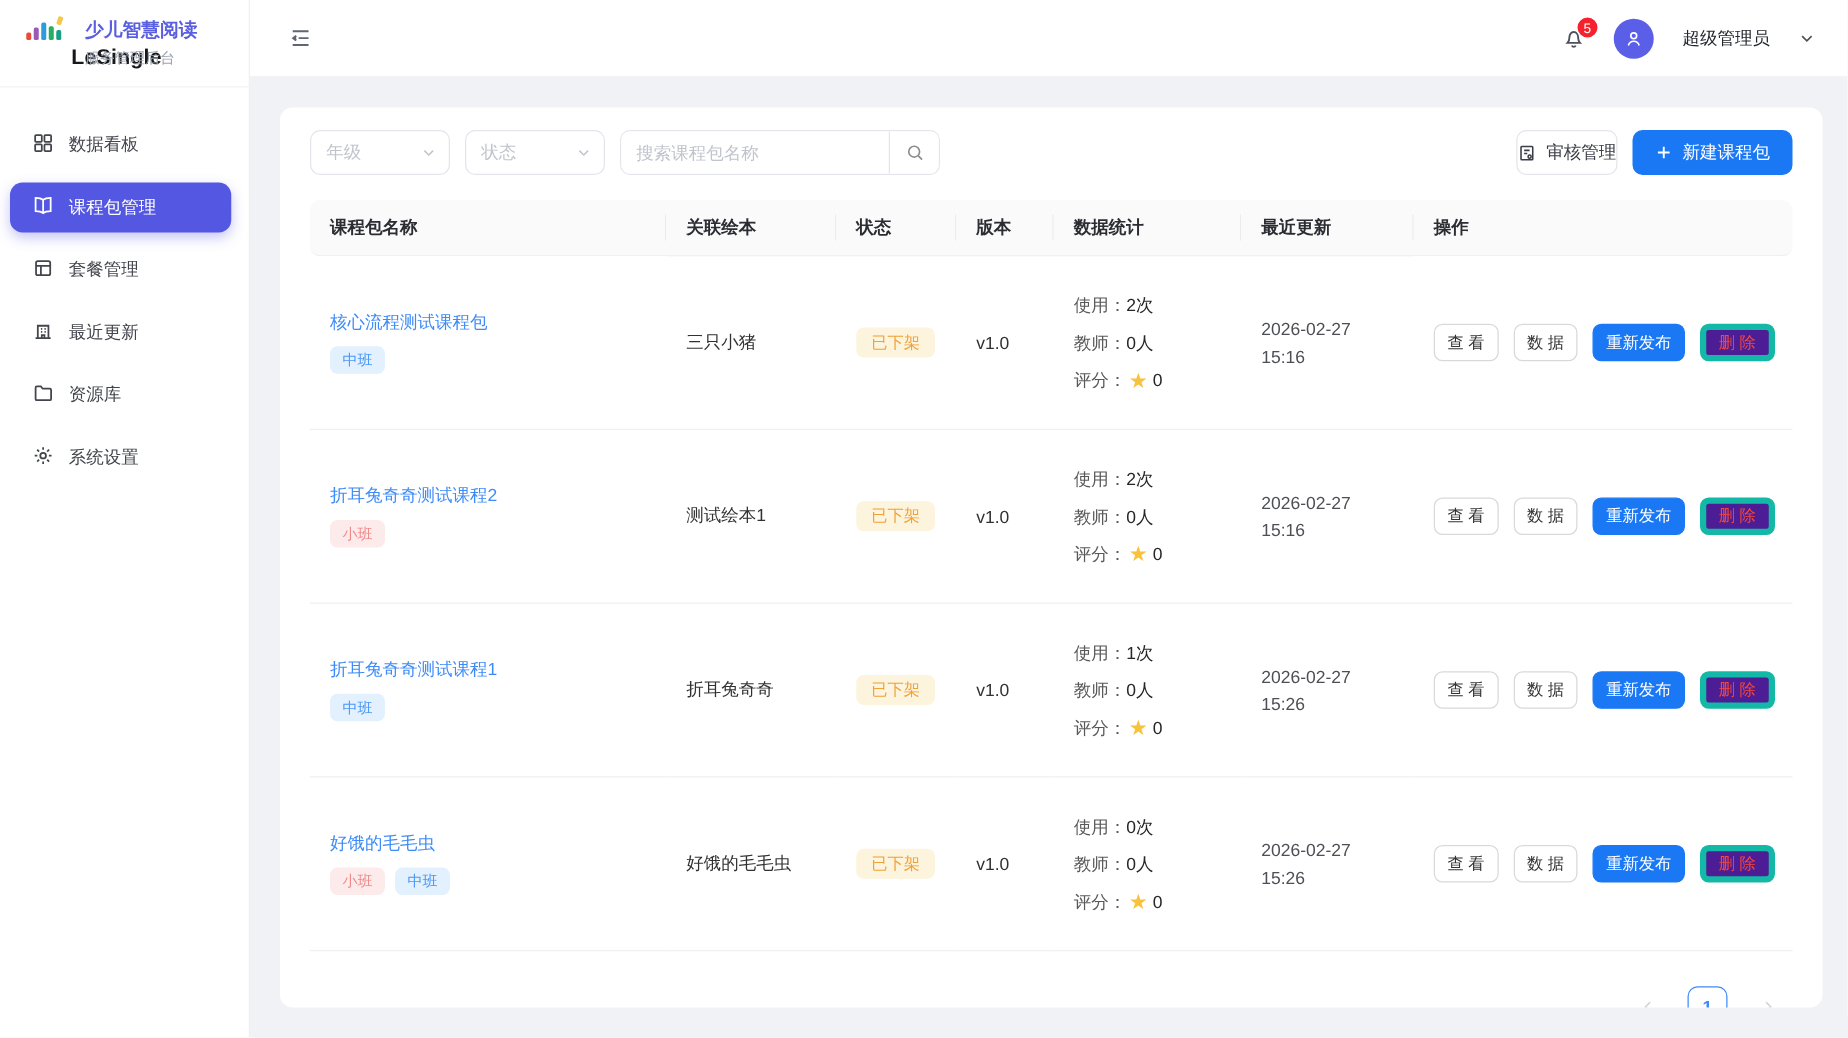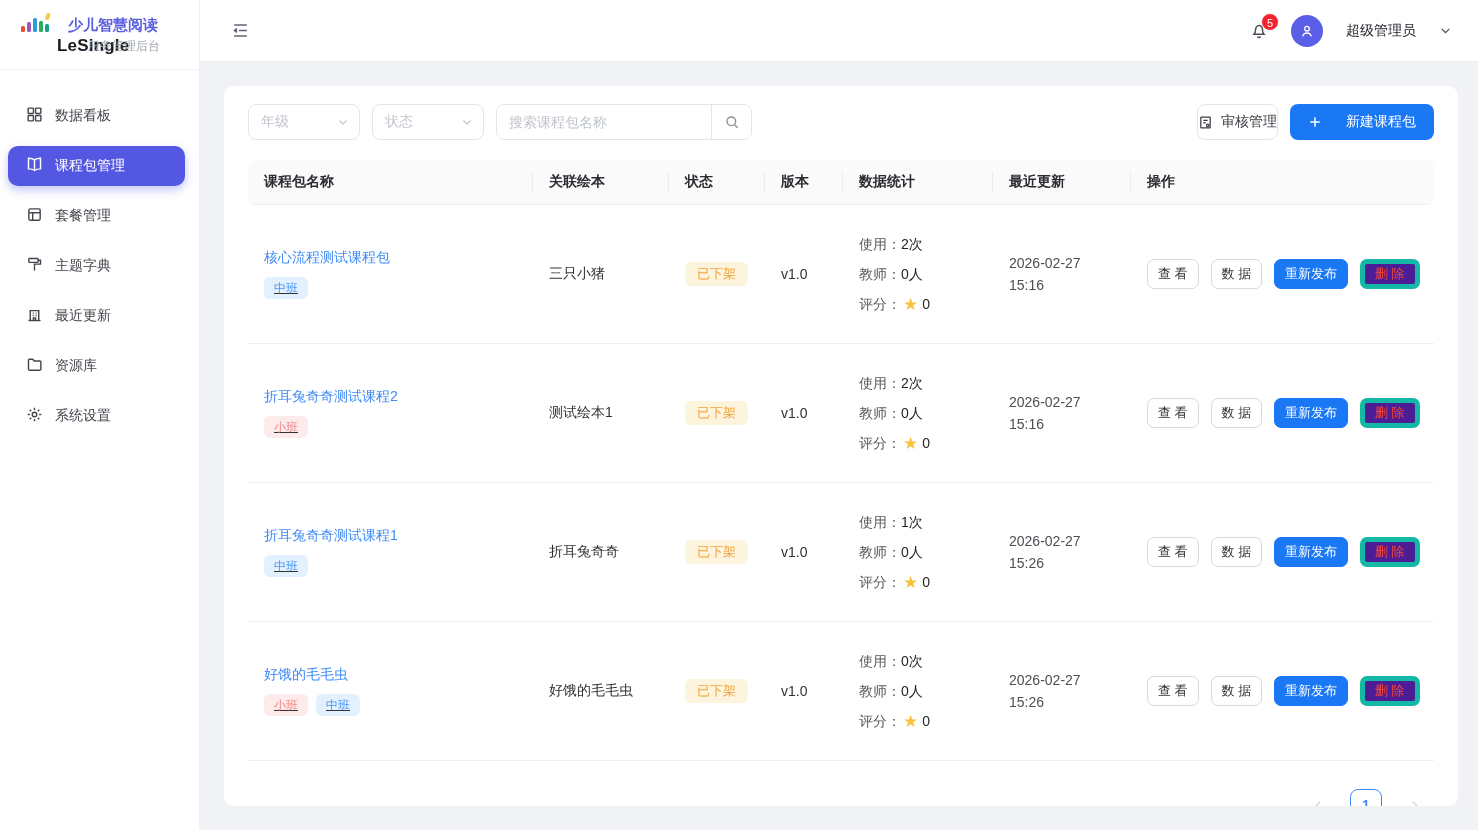--- a/index.html
+++ b/index.html
@@ -9,21 +9,21 @@
   .app { display:flex; height:100%; }
 
   
   .sidebar { width:200px; background:#fff; flex:none; border-right:1px solid #f0f0f2; display:flex; flex-direction:column; }
   .brand { height:70px; display:flex; align-items:center; gap:10px; padding:0 12px; border-bottom:1px solid #f2f2f5; }
   .logo-mark { width:46px; text-align:center; }
   .logo-mark svg { display:block; margin:0 auto; }
   .logo-text { font-size:17px; font-weight:bold; color:#17181c; letter-spacing:0.2px; margin-top:1px;margin-left:45px; }
   .brand-titles { line-height:1.35; }
   .brand-title { font-size:15px; font-weight:bold; color:#5a5fe0; }
-  .brand-subtitle { font-size:12px; color:#9ca3af; margin-top:2px;margin-left:20px; }
+  .brand-subtitle { font-size:12px; color:#9ca3af; margin-top:2px; }
 
   .menu { padding:26px 0 0 0; }
   .menu-item { height:40px; margin:0 14px 10px 8px; padding:0 0 0 18px; display:flex; align-items:center; gap:12px;
                border-radius:10px; color:#43454d; cursor:pointer; font-size:14px; }
   .menu-item svg { flex:none; }
   .menu-item.active { background:#5457e2; color:#fff; font-weight:500; box-shadow:0 4px 10px rgba(84,87,226,0.35); }
 
   
   .right-pane { flex:1; min-width:0; display:flex; flex-direction:column; }
   .topbar { height:62px; flex:none; background:#fff; display:flex; align-items:center; justify-content:space-between;
@@ -49,34 +49,34 @@
   .search-group { width:256px; height:36px; border:1px solid #e3e5ea; border-radius:8px; display:flex; overflow:hidden; background:#fff; }
   .search-group input { flex:1; border:none; outline:none; padding:0 12px; font-size:14px; color:#303133;
                         font-family:inherit; min-width:0; }
   .search-group input::placeholder { color:#c0c4cc; }
   .search-btn { width:40px; flex:none; border:none; border-left:1px solid #e3e5ea; background:#fff; display:flex;
                 align-items:center; justify-content:center; cursor:pointer; color:#8c8c8c; }
   .toolbar-right { display:flex; gap:12px; align-items:center; }
   .btn-audit { height:36px; padding:0 0; border:1px solid #e3e5ea; border-radius:8px; background:#fff; color:#3a3d45;
                display:inline-flex; align-items:center; gap:8px; font-size:14px; cursor:pointer; font-family:inherit; }
   .btn-create { height:36px; padding:0 18px; border:none; border-radius:8px; background:#1b78f5; color:#fff;
-                display:inline-flex; align-items:center; gap:24px; font-size:14px; cursor:pointer; font-family:Liberation Mono, monospace; }
+                display:inline-flex; align-items:center; gap:8px; font-size:14px; cursor:pointer; font-family:Liberation Mono, monospace; }
 
   
   table { width:100%; border-collapse:separate; border-spacing:0; table-layout:fixed; }
   thead th { background:#fafafa; text-align:left; font-weight:bold; color:#2b2d33; font-size:14px;
              padding:13px 16px; position:relative; border-bottom:1px solid #f0f0f0; }
   thead th:first-child { border-radius:8px 0 0 8px; }
   thead th:last-child { border-radius:0 8px 8px 0; }
   thead th:not(:last-child)::after { content:""; position:absolute; right:0; top:50%; transform:translateY(-50%);
              width:1px; height:1.5em; background:#ececee; }
   tbody td { padding:24px 16px; border-bottom:1px solid #f0f0f0; vertical-align:middle; font-size:14px; color:#303133; }
 
   .pkg-link { color:#3d8bf8; text-decoration:none; cursor:pointer; display:inline-block; }
-  .tags { margin-top:10px; display:flex; gap:8px;text-decoration:underline; }
+  .tags { margin-top:10px; display:flex; gap:8px; }
   .tag { display:inline-block; padding:2px 10px; border-radius:6px; font-size:12px; line-height:18px; }
   .tag[data-type="blue"] { background:#e3f0fd; color:#4a96f7; }
   .tag[data-type="pink"] { background:#fdeaea; color:#f08a8a; }
 
   .status-badge { display:inline-block; padding:3px 12px; border-radius:6px; background:#fdf4dd; color:#f0a23a; font-size:13px; }
 
   .stat-line { display:flex; align-items:center; line-height:30px; white-space:nowrap; }
   .stat-label { color:#595959; }
   .stat-value { color:#262626; }
   .star { color:#f9c23c; font-size:17px; margin:0 4px 0 2px; line-height:1; }
@@ -147,30 +147,20 @@
         <span>
           <svg width="17" height="17" viewBox="0 0 24 24" fill="none" stroke="currentColor" stroke-width="2">
             <rect x="4" y="4" width="16" height="16" rx="2"></rect>
               <path d="M4 9.5h16"></path>
               <path d="M9.5 9.5V20"></path>
           </svg>
         </span>
         <span>套餐管理</span>
       </div>
 
-      <div class="menu-item">
-        <span>
-          <svg width="17" height="17" viewBox="0 0 24 24" fill="none" stroke="currentColor" stroke-width="2">
-            <rect x="4" y="3.5" width="13" height="5.5" rx="1"></rect>
-            <path d="M17 6h3.5v5.5H12v3"></path>
-              <path d="M12 14.5v6"></path>
-          </svg>
-        </span>
-        <span>主题字典</span>
-      </div>
 
       <div class="menu-item">
         <span>
           <svg width="17" height="17" viewBox="0 0 24 24" fill="none" stroke="currentColor" stroke-width="2">
             <path d="M3.5 20.5h17"></path>
               <path d="M6 20.5V6.5h12v14"></path>
               <path d="M9.5 10h1.5M13.5 10H15M9.5 13.5h1.5M13.5 13.5H15"></path>
             <path d="M10.5 20.5v-3.5h3v3.5"></path>
           </svg>
         </span>

